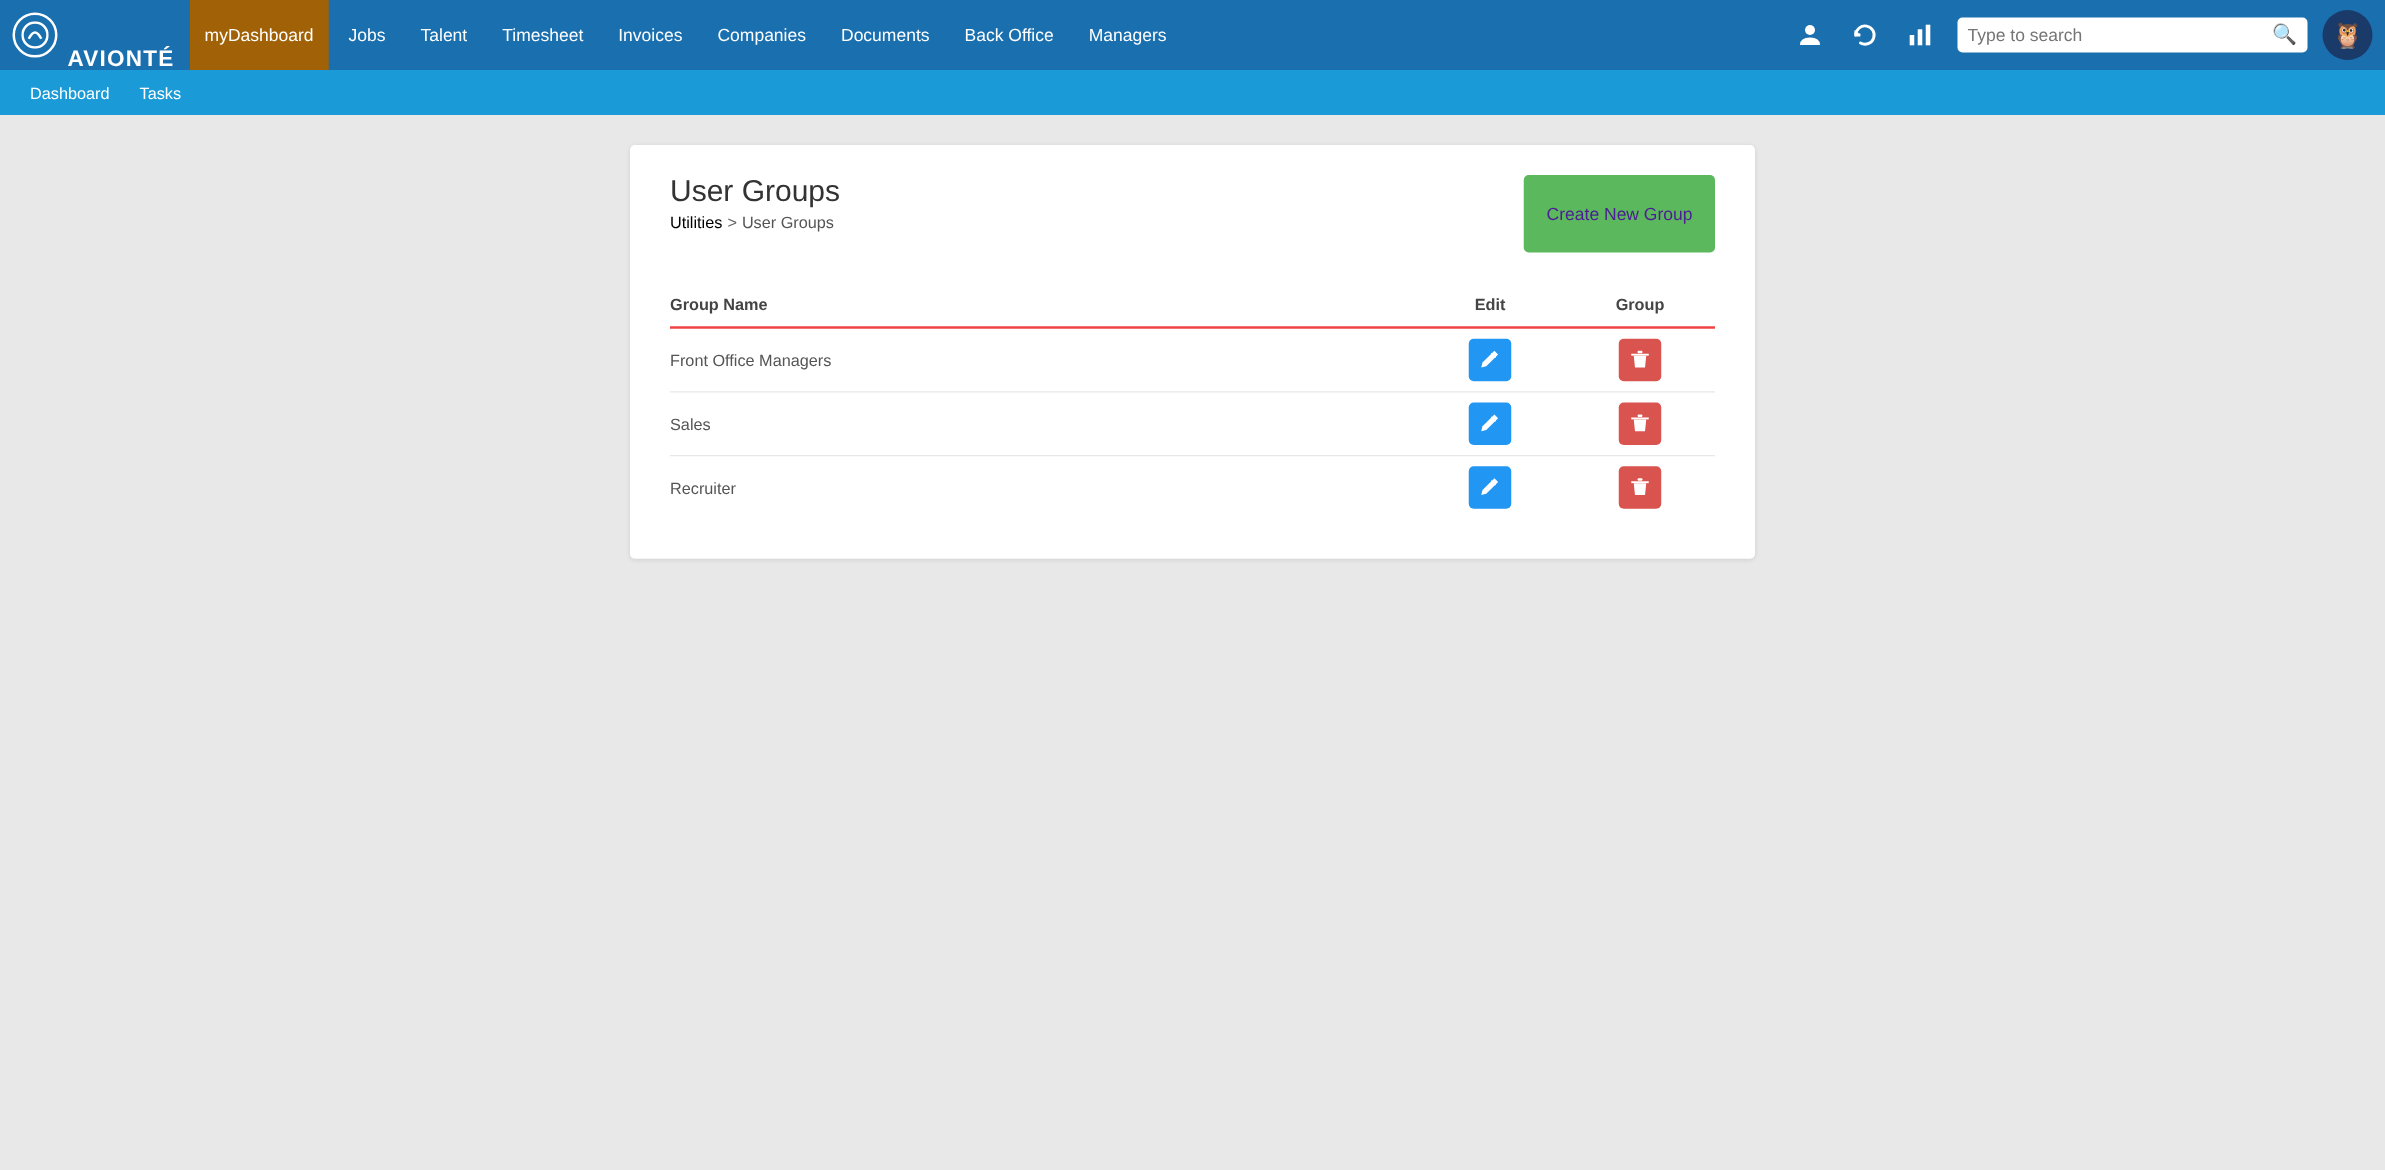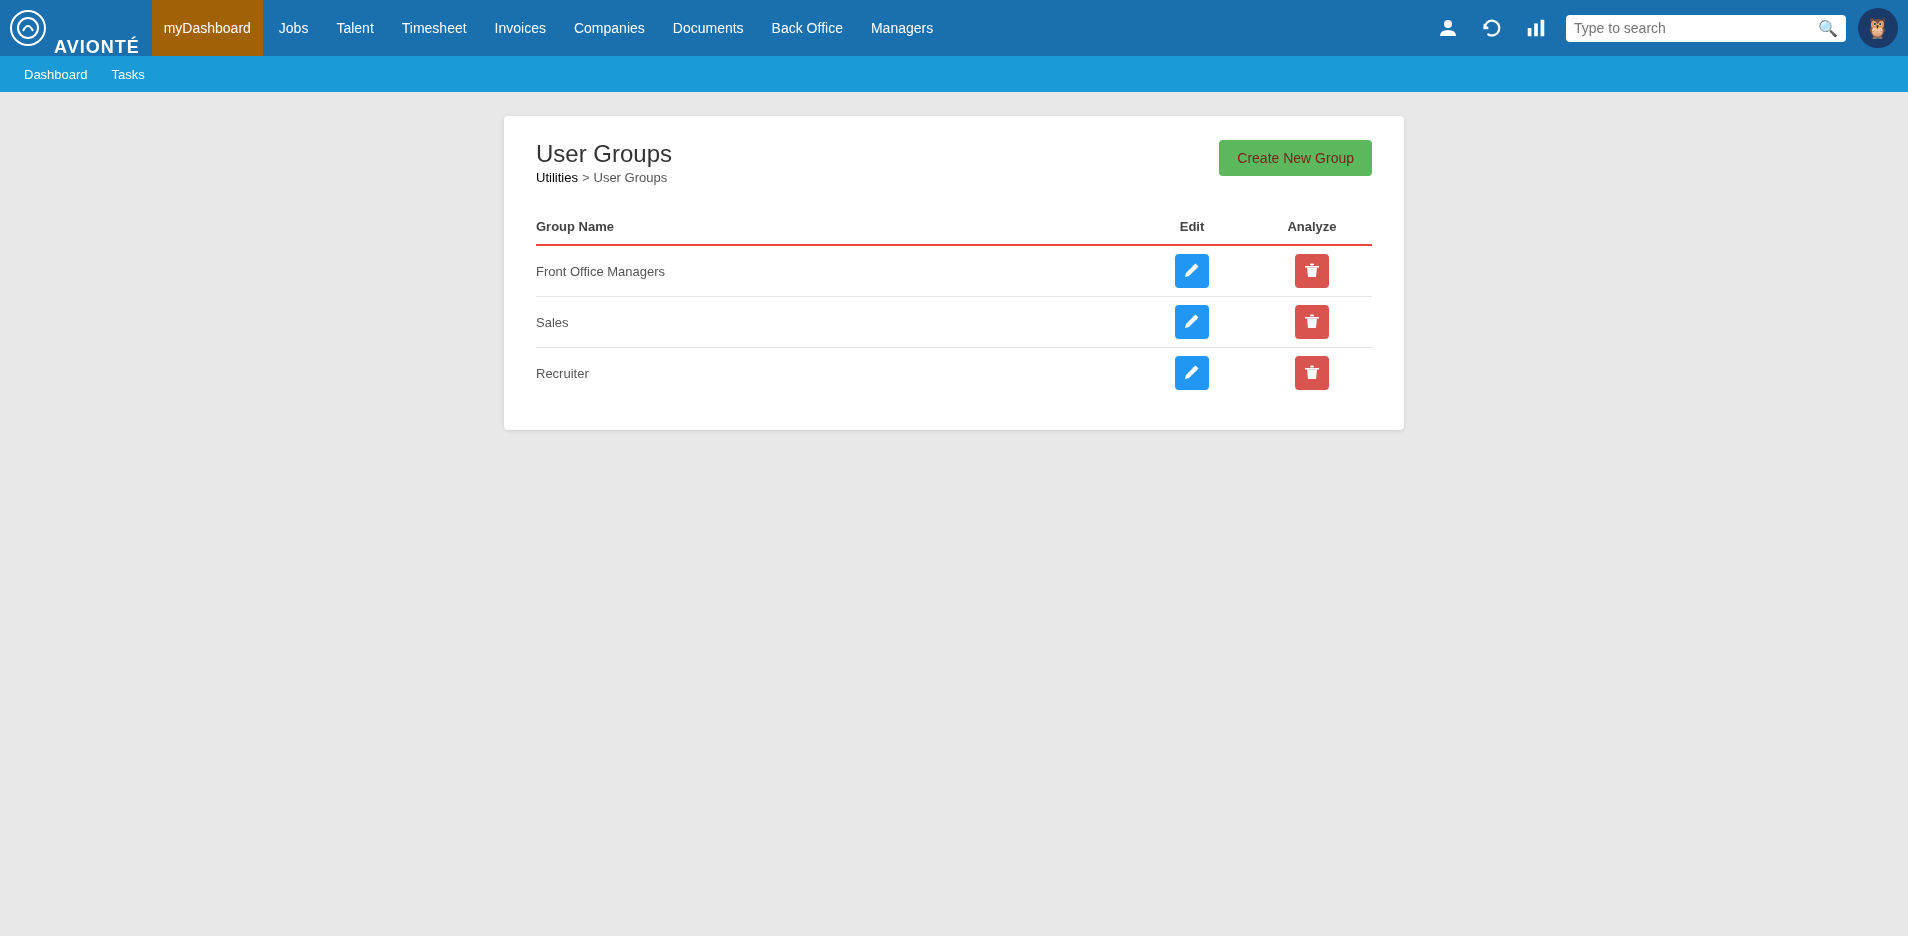--- a/index.html
+++ b/index.html
@@ -147,24 +147,24 @@
     .breadcrumb-link {
       color: #000000;
       cursor: pointer;
       text-decoration: none;
     }
     .breadcrumb-sep { color: #666; }
     .breadcrumb-current { color: #555; }
 
     .create-btn {
       background: #5cb85c;
-      color: #7f1d1d;
+      color: #4c1d95;
       border: none;
       border-radius: 4px;
-      padding: 10px 18px;
+      padding: 23px 18px;
       font-size: 14px;
       cursor: pointer;
       white-space: nowrap;
     }
 
     
     .table-container { margin-top: 8px; }
     .table-header {
       display: grid;
       grid-template-columns: 1fr 120px 120px;
@@ -320,21 +320,21 @@
           <span class="breadcrumb-current">User Groups</span>
         </div>
       </div>
       <button class="create-btn">Create New Group</button>
     </div>
 
     <div class="table-container">
       <div class="table-header">
         <div class="th">Group Name</div>
         <div class="th center">Edit</div>
-        <div class="th center">Analyze</div>
+        <div class="th center">Group</div>
       </div>
 
 
       <div class="table-row">
         <div class="cell-name">Front Office Managers</div>
         <div class="cell-action">
           <button class="edit-btn" title="Edit Front Office Managers">
             <span class="icon-edit">
               <svg viewBox="0 0 16 16" fill="white">
                 <path d="M11.5 1.5 L14.5 4.5 L5 14 L1 15 L2 11 Z"></path>

